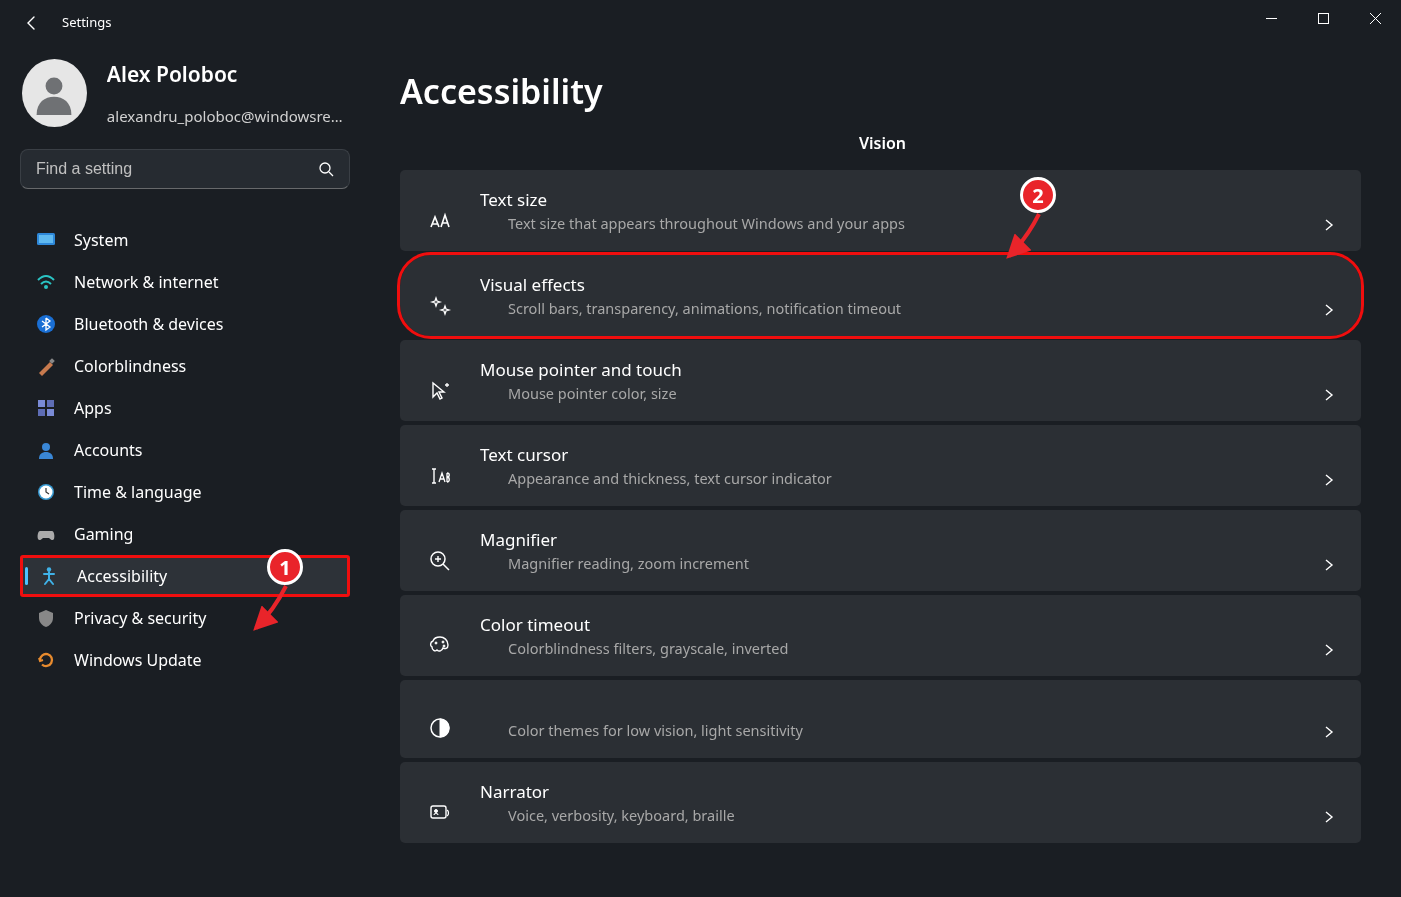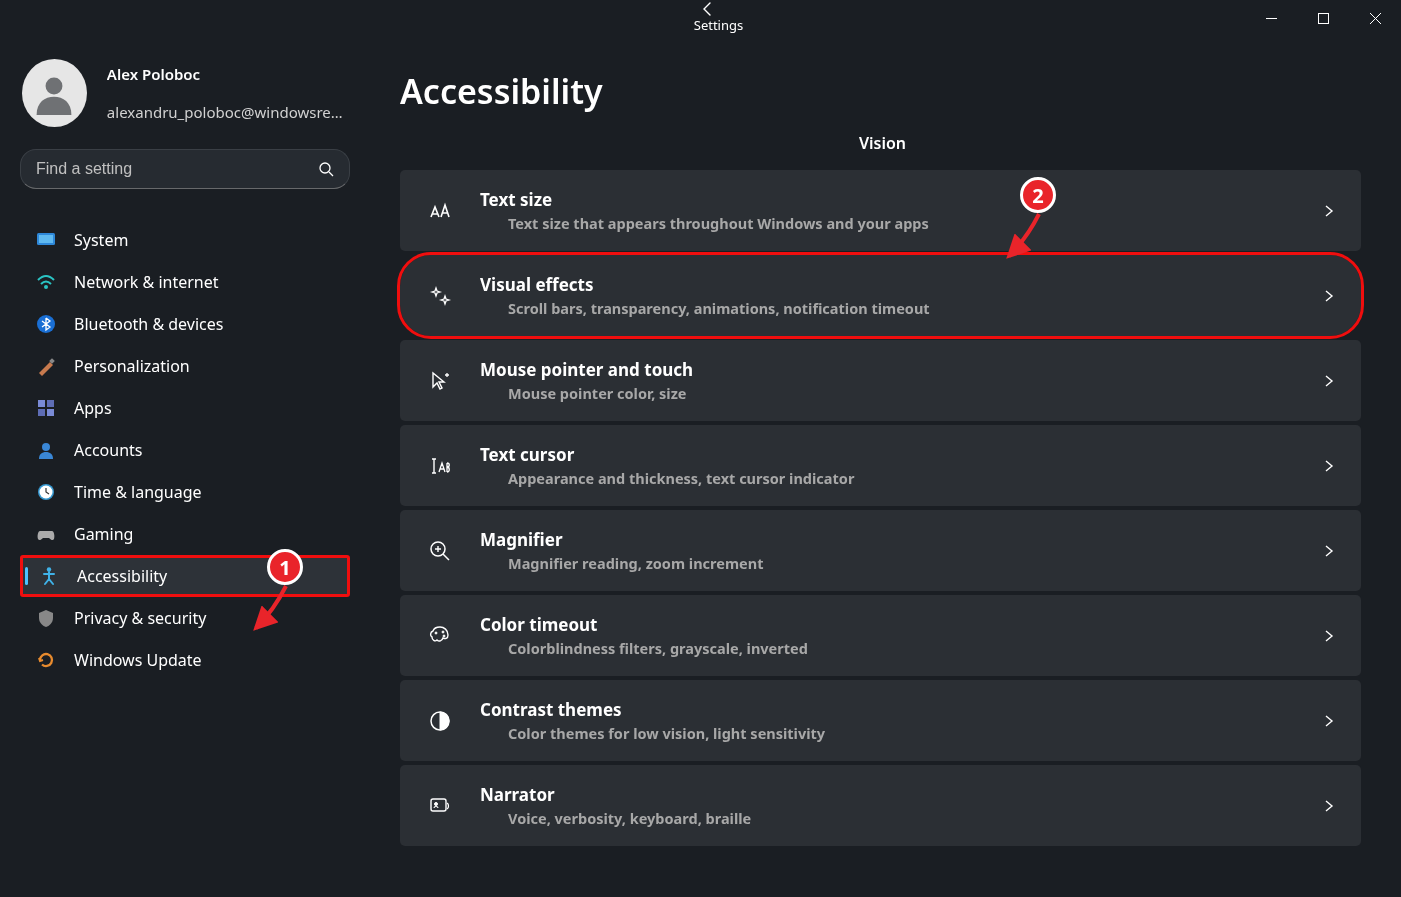--- a/index.html
+++ b/index.html
@@ -9,22 +9,21 @@
       font-family: "Segoe UI", system-ui, -apple-system, sans-serif;
       width: 1401px;
       height: 897px;
       overflow: hidden;
       position: relative;
     }
     .titlebar {
       display: flex;
       align-items: center;
       height: 44px;
-      padding-left: 36px;
-      flex-direction: column;
+      padding-left: 24px;
     }
     .back-arrow { width: 16px; height: 16px; margin-right: 22px; cursor: pointer; }
     .title-text { font-size: 13px; font-weight: 400; color: #ffffff; }
     .window-controls { position: absolute; top: 0; right: 0; display: flex; }
     .win-btn { width: 52px; height: 36px; display: flex; align-items: center; justify-content: center; cursor: pointer; }
     .win-btn svg { width: 11px; height: 11px; }
     
     .container { display: flex; height: calc(100% - 44px); }
     
     .sidebar {
@@ -43,29 +42,29 @@
       height: 68px;
       border-radius: 50%;
       background: #e6e6e6;
       display: flex;
       align-items: center;
       justify-content: center;
       margin-right: 20px;
     }
     .avatar svg { width: 44px; height: 44px; }
     .user-info { overflow: hidden; }
-    .user-name { font-size: 15px; font-weight: 600; color: #ffffff; margin-bottom: 18px; }
+    .user-name { font-size: 21px; font-weight: 600; color: #ffffff; margin-bottom: 18px; }
     .user-email { font-size: 15px; color: #d1d1d1; white-space: nowrap; overflow: hidden; text-overflow: ellipsis; max-width: 255px; }
     
     .search {
       display: flex;
       align-items: center;
       background: #262b31;
       border: 1px solid #3a3f45;
-      border-radius: 16px;
+      border-radius: 8px;
       height: 40px;
       padding: 0 15px;
       margin-bottom: 30px;
       border-bottom: 1px solid #67696b;
     }
     .search input {
       flex: 1;
       background: none;
       border: none;
       outline: none;
@@ -106,27 +105,26 @@
       flex: 1;
       padding: 24px 40px 0 30px;
       overflow-y: auto;
     }
     .page-title { font-size: 34px; font-weight: 600; margin-bottom: 18px; }
     .section-label { font-size: 16px; font-weight: 600; margin: 6px 0 16px 4px; color: #ffffff; text-align: center; }
     
     .settings-list { display: flex; flex-direction: column; gap: 4px; }
     .setting-item {
       display: flex;
-      align-items: center;
+      align-items: flex-end;
       background: #2b2f34;
       border-radius: 5px;
       padding: 18px 24px;
       cursor: pointer;
       min-height: 78px;
-      font-weight: bold;
     }
     .setting-icon { width: 32px; display: flex; align-items: center; justify-content: center; margin-right: 24px; }
     .setting-icon svg { width: 24px; height: 24px; stroke: #fff; fill: none; }
     .setting-text { flex: 1; }
     .setting-title { font-size: 17px; color: #ffffff; margin-bottom: 2px; }
     .setting-desc { font-size: 14.5px; color: #a8a8a8; margin-left: 28px; }
     .chevron { width: 16px; height: 16px; }
     
     .item-highlight { outline: 3px solid #f00e0e; outline-offset: 0; }
     
@@ -229,21 +227,21 @@
           </span>
         <span class="nav-label">Bluetooth &amp; devices</span>
       </div>
       <div class="nav-item">
         <span class="nav-icon">
             <svg viewBox="0 0 20 20">
               <path d="M3 17 L14 6 L17 9 L6 20 Z" fill="#c77a4e"></path>
               <rect x="14" y="3" width="4" height="4" fill="#888" transform="rotate(45 16 5)"></rect>
             </svg>
           </span>
-        <span class="nav-label">Personalization</span>
+        <span class="nav-label">Colorblindness</span>
       </div>
       <div class="nav-item">
         <span class="nav-icon">
             <svg viewBox="0 0 20 20">
               <rect x="2" y="2" width="7" height="7" fill="#7a8bd6"></rect>
               <rect x="11" y="2" width="7" height="7" fill="#5e6db5"></rect>
               <rect x="2" y="11" width="7" height="7" fill="#5e6db5"></rect>
               <rect x="11" y="11" width="7" height="7" fill="#7a8bd6"></rect>
             </svg>
           </span>
@@ -408,21 +406,20 @@
       </div>
 
       <div class="setting-item">
         <span class="setting-icon">
             <svg viewBox="0 0 24 24">
               <circle cx="12" cy="12" r="9" stroke="#fff" stroke-width="1.5" fill="none"></circle>
               <path d="M12 3 A9 9 0 0 1 12 21 Z" fill="#fff"></path>
             </svg>
           </span>
         <div class="setting-text">
-          <div class="setting-title">Contrast themes</div>
           <div class="setting-desc">Color themes for low vision, light sensitivity</div>
         </div>
         <svg class="chevron" viewBox="0 0 16 16">
             <path d="M5 3 L11 8 L5 13" stroke="#fff" stroke-width="1.4" fill="none"></path>
           </svg>
       </div>
 
       <div class="setting-item">
         <span class="setting-icon">
             <svg viewBox="0 0 24 24">

